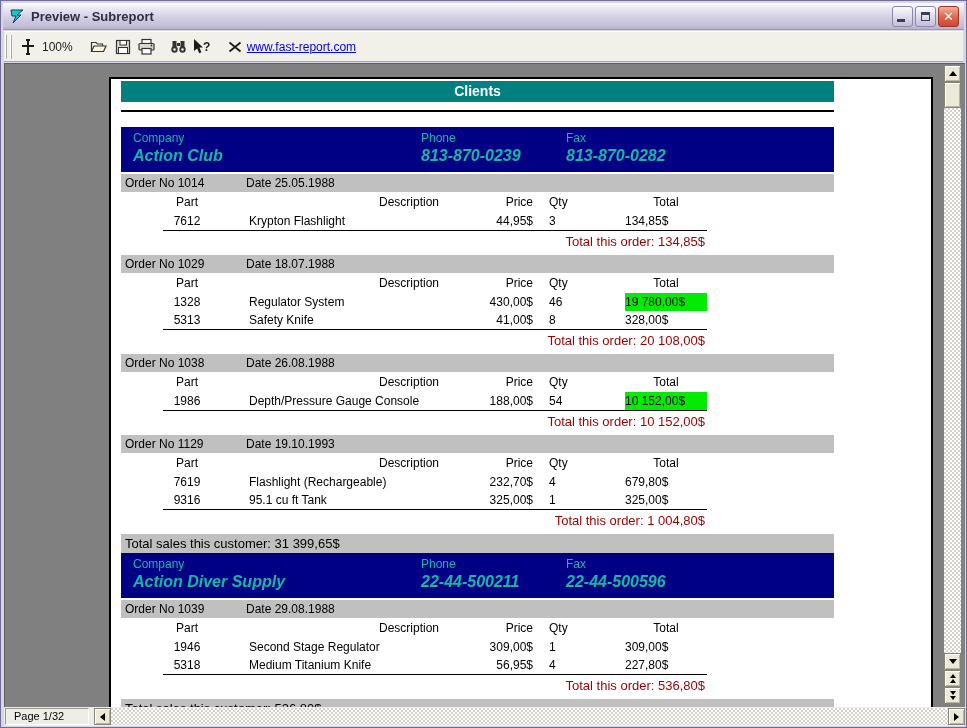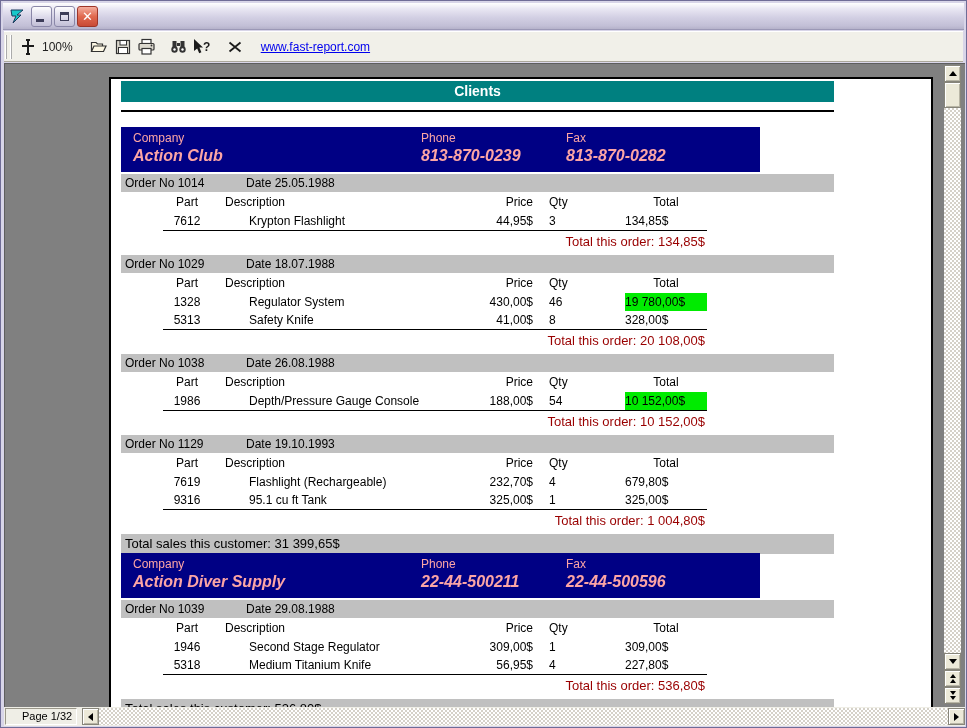--- a/index.html
+++ b/index.html
@@ -34,53 +34,53 @@
   .toolbar{
     position:absolute;left:3px;top:30px;right:3px;height:31px;
     background:#F1F0E9;border-bottom:1px solid #ABA89B;border-top:1px solid #FFFFFF;
     display:flex;align-items:center;
   }
   .gripper{width:7px;height:24px;margin:0 4px 0 1px;
     border-left:2px ridge #fff;border-right:2px ridge #fff;}
   .t-btn{width:24px;height:24px;display:flex;align-items:center;justify-content:center;background:transparent;border:none;padding:0;}
   .zoom-label{font-size:12px;color:#222;margin:0 6px 0 2px;}
   .t-sep{width:8px;}
-  .t-link{font-size:12px;color:#0000EE;text-decoration:underline;margin-left:14px;cursor:pointer;}
+  .t-link{font-size:12px;color:#0000EE;text-decoration:underline;cursor:pointer;}
   
   .workspace{
     position:absolute;left:3px;top:62px;width:961px;height:644px;
     background:#808080;border-top:1px solid #5E5E5E;border-left:1px solid #5E5E5E;
     overflow:hidden;
   }
   .page{
     position:absolute;left:104px;top:13px;width:824px;height:645px;
     background:#FFFFFF;border:2px solid #000;
   }
   .band{position:absolute;left:10px;width:713px;}
   .title-band{top:2px;height:21px;background:#008080;color:#fff;
     font-size:14px;font-weight:bold;text-align:center;line-height:21px;}
   .title-rule{position:absolute;left:10px;top:31px;width:713px;height:2px;background:#000;}
   .customer{position:absolute;left:0;right:0;}
   .cust-1{top:48px;}
   .cust-2{top:474px;}
-  .company-band{position:relative;margin-left:10px;width:639px;height:45px;background:#000084;color:#fca5a5;margin-bottom:2px;}
+  .company-band{position:relative;margin-left:10px;width:713px;height:45px;background:#000084;color:#14b8a6;margin-bottom:2px;}
   .co-lbl{position:absolute;top:4px;font-size:12px;}
   .co-val{position:absolute;top:20px;font-size:16px;font-weight:bold;font-style:italic;white-space:nowrap;}
   .f1{left:12px;} .f2{left:300px;} .f3{left:445px;}
   .order{margin-bottom:4px;}
   .order-band{position:relative;margin-left:10px;width:713px;height:18px;background:#C0C0C0;
     font-size:12px;color:#000;line-height:18px;}
   .o-no{position:absolute;left:4px;}
   .o-date{position:absolute;left:125px;}
   .tbl{margin-left:38px;width:558px;font-size:12px;color:#000;}
   .trow{display:flex;height:18px;line-height:18px;align-items:center;}
   .thead{height:20px;line-height:26px;}
   .c-part{width:76px;text-align:center;}
   .c-desc{width:214px;text-align:left;padding-left:24px;white-space:nowrap;}
-  .thead .c-desc{text-align:left;padding-left:0;}
+  .thead .c-desc{text-align:right;padding-left:0;}
   .c-price{width:94px;text-align:right;}
   .c-gap{width:16px;}
   .c-qty{width:76px;text-align:left;}
   .c-total{width:82px;text-align:left;padding-right:2px;}
   .thead .c-total{text-align:center;padding-right:0;}
   .c-total.hl{background:#00EB00;}
   .order-rule{border-top:1px solid #000;margin-left:14px;height:0;}
   .order-total{height:20px;line-height:22px;text-align:right;color:#990000;font-size:13px;padding-right:2px;}
   .cust-total{position:relative;margin-left:10px;width:713px;height:20px;background:#C0C0C0;
     font-size:13px;line-height:20px;padding-left:4px;color:#000;}
@@ -99,37 +99,38 @@
   .tri-up{border-left:4px solid transparent;border-right:4px solid transparent;border-bottom:5px solid #000;}
   .tri-down{border-left:4px solid transparent;border-right:4px solid transparent;border-top:5px solid #000;}
   .tri-left{border-top:4px solid transparent;border-bottom:4px solid transparent;border-right:5px solid #000;}
   .tri-right{border-top:4px solid transparent;border-bottom:4px solid transparent;border-left:5px solid #000;}
   .dbl{display:flex;flex-direction:column;gap:1px;align-items:center;}
   .dbl .tri-up{border-bottom-width:4px;border-left-width:3.5px;border-right-width:3.5px;}
   .dbl .tri-down{border-top-width:4px;border-left-width:3.5px;border-right-width:3.5px;}
   
   .statusbar{position:absolute;left:3px;top:706px;width:961px;height:19px;background:#EFEEE6;
     display:flex;align-items:center;}
-  .page-panel{width:72px;height:17px;margin-left:1px;background:#EFEEE6;
+  .page-panel{width:84px;height:17px;margin-left:1px;background:#EFEEE6;
     border:1px solid;border-color:#9A978A #FFFFFF #FFFFFF #9A978A;
-    font-size:11px;line-height:15px;padding-left:16px;color:#000;}
+    font-size:11px;line-height:15px;padding-left:8px;color:#000;}
   .hscroll{flex:1;height:17px;margin-left:5px;display:flex;}
   .hscroll .sbtn{width:17px;height:17px;}
   .htrack{flex:1;}
   .icon-svg{display:block;}
 </style>
 </head>
 <body>
 
 <div class="window">
 
   <div class="titlebar">
     <svg class="title-icon" viewBox="0 0 18 18">
       <path d="M3 3 L15 3 L9 8 L13 8 L5 16 L8 9 L4 9 Z" fill="#17C9C9" stroke="#1A3A5C" stroke-width="1"></path>
     </svg>
+    <span class="title-text">Preview - Subreport</span>
     <span class="tb-btns">
       <span class="tb-btn">
           <span class="glyph-min"></span>
         </span>
       <span class="tb-btn">
           <span class="glyph-max"></span>
         </span>
       <span class="tb-btn close">
           <span>✕</span>
         </span>

